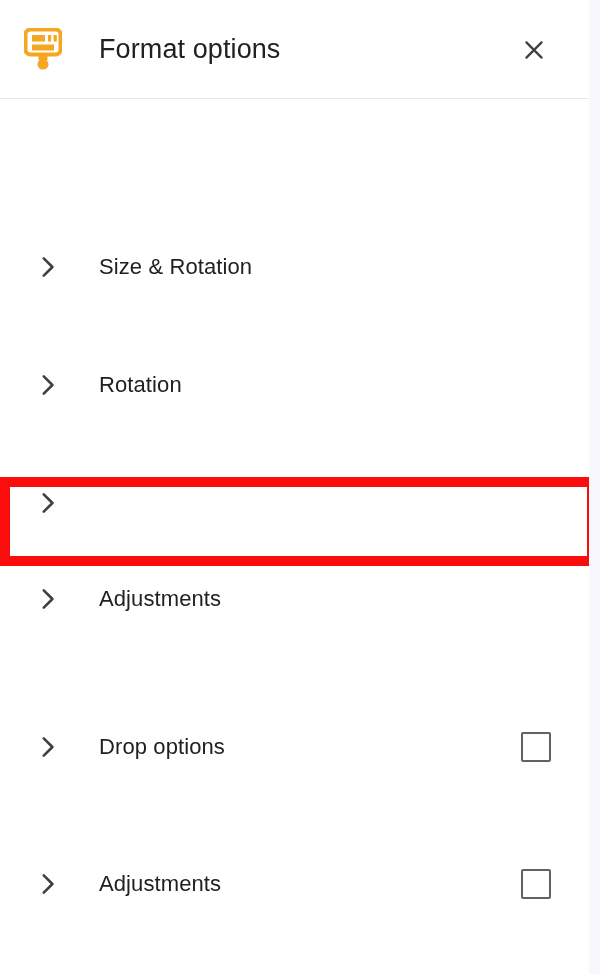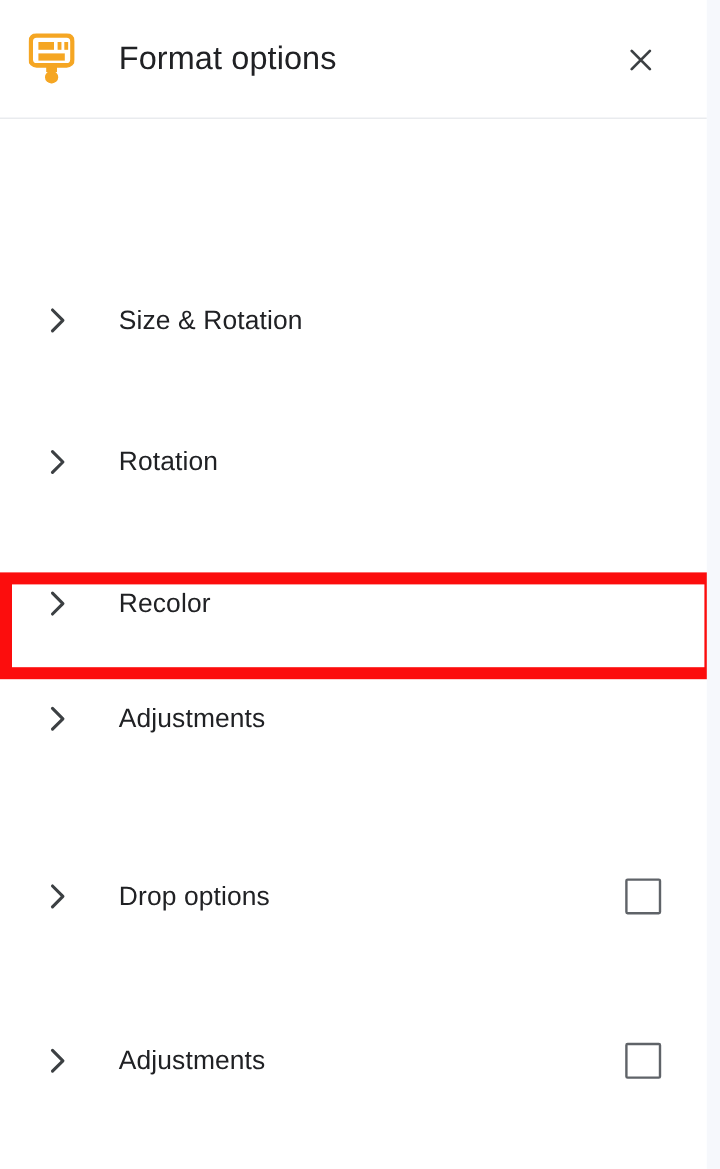--- a/index.html
+++ b/index.html
@@ -180,21 +180,20 @@
       </span>
       <span class="option-label">Rotation</span>
     </div>
 
     <div class="option-row" style="top:374px">
       <span class="chevron">
         <svg viewBox="0 0 24 24" width="26" height="26" aria-hidden="true">
           <path d="M9 4 L17 12 L9 20" stroke="#3c4043" stroke-width="2.4" stroke-linecap="round" stroke-linejoin="round" fill="none"></path>
         </svg>
       </span>
-      <span class="option-label">Recolor</span>
     </div>
 
     <div class="option-row" style="top:470px">
       <span class="chevron">
         <svg viewBox="0 0 24 24" width="26" height="26" aria-hidden="true">
           <path d="M9 4 L17 12 L9 20" stroke="#3c4043" stroke-width="2.4" stroke-linecap="round" stroke-linejoin="round" fill="none"></path>
         </svg>
       </span>
       <span class="option-label">Adjustments</span>
     </div>

